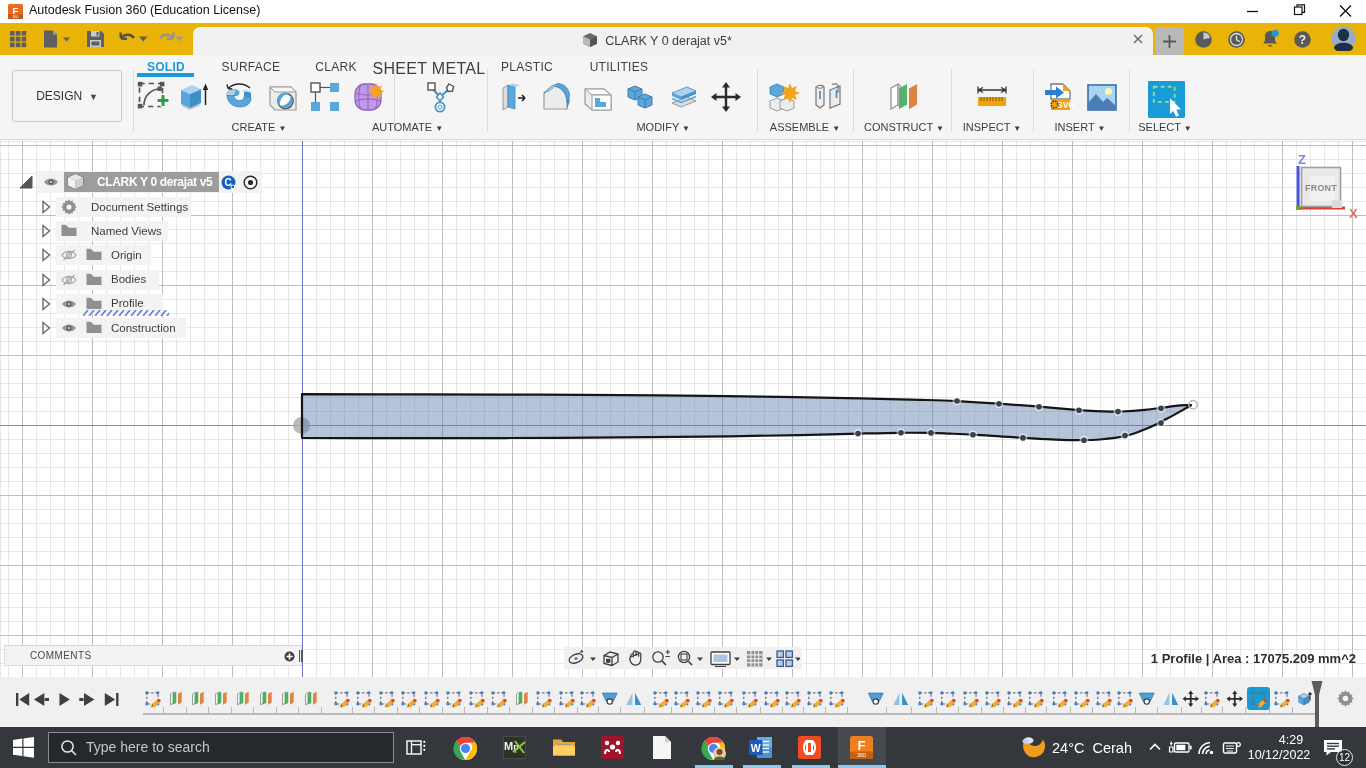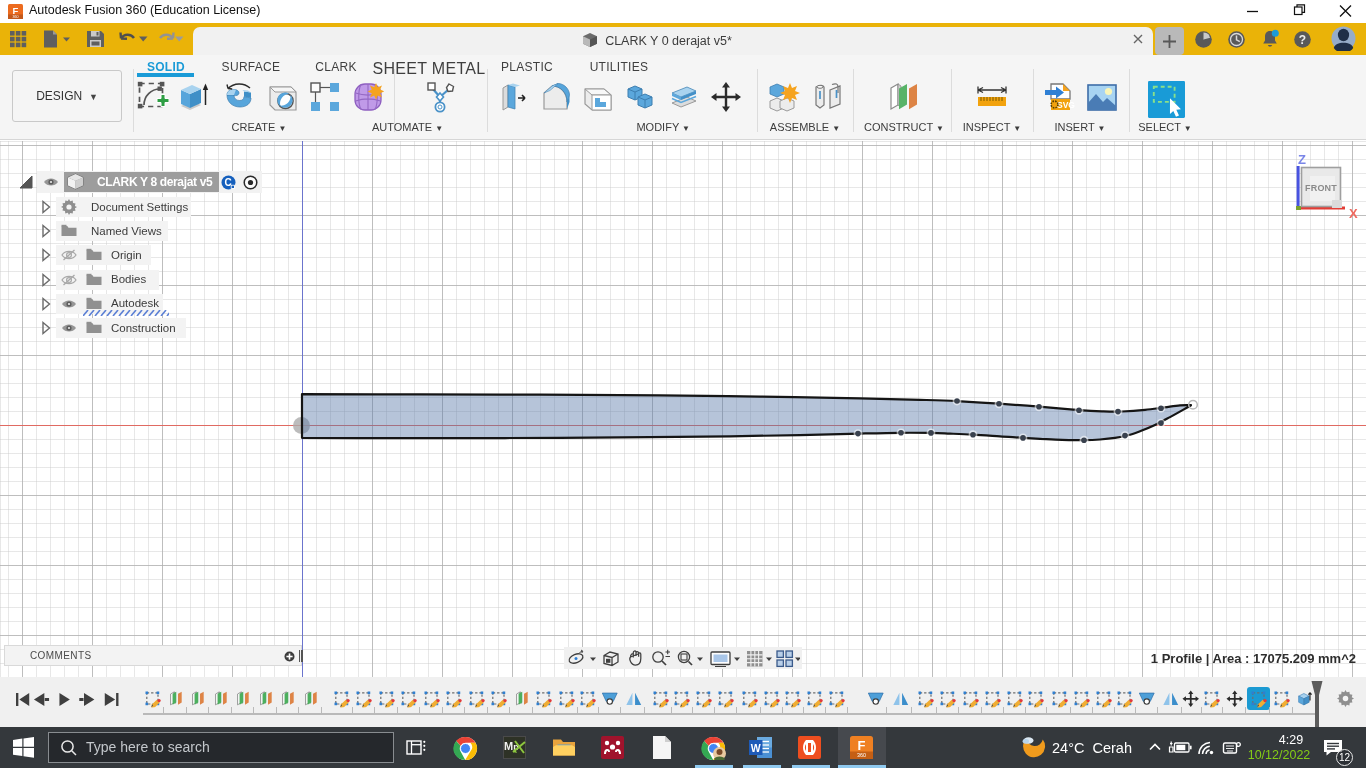--- a/index.html
+++ b/index.html
@@ -370,21 +370,21 @@
 <svg class="a" style="left:43px;top:35px" width="16" height="12">
         <use href="#eye"></use>
       </svg>
 <div class="a" style="left:64px;top:30.5px;width:155px;height:20.5px;background:#9d9d9d"></div>
 <svg class="a" style="left:67px;top:32px" width="17" height="17" viewBox="0 0 17 17">
         <path d="M8.5,1 L16,4.4 L16,12.6 L8.5,16 L1,12.6 L1,4.4 Z" fill="#8a8a8a" stroke="#5f5f5f" stroke-width="0.8"></path>
         <path d="M1,4.4 L8.5,7.8 L8.5,16 L1,12.6 Z" fill="#f2f2f2"></path>
         <path d="M8.5,7.8 L16,4.4 L16,12.6 L8.5,16 Z" fill="#cfcfcf"></path>
         <path d="M1,4.4 L8.5,1 L16,4.4 L8.5,7.8 Z" fill="#e6e6e6"></path>
       </svg>
-<div class="a" style="left:97px;top:34px;width:122px;font-size:12px;font-weight:bold;color:#fff;letter-spacing:-0.35px;white-space:nowrap">CLARK Y 8 derajat v5</div>
+<div class="a" style="left:97px;top:34px;width:122px;font-size:12px;font-weight:bold;color:#fff;letter-spacing:-0.35px;white-space:nowrap">CLARK Y 0 derajat v5</div>
 <svg class="a" style="left:221px;top:33.5px" width="15" height="15" viewBox="0 0 15 15">
         <circle cx="7.5" cy="7.5" r="7" fill="#1660bd"></circle>
         <text x="7.2" y="11.3" font-size="10" font-weight="bold" fill="#fff" text-anchor="middle" font-family="Liberation Sans">C</text>
         <rect x="9.8" y="9.8" width="4" height="4" fill="#fff"></rect>
         <rect x="10.6" y="10.6" width="2.4" height="2.4" fill="#1660bd"></rect>
       </svg>
 <svg class="a" style="left:243px;top:33.5px" width="15" height="15" viewBox="0 0 15 15">
         <circle cx="7.5" cy="7.5" r="6.3" fill="#fdfdfd" stroke="#2b2b2b" stroke-width="1.5"></circle>
         <circle cx="7.5" cy="7.5" r="2.6" fill="#2b2b2b"></circle>
       </svg>
@@ -429,21 +429,21 @@
 <div class="a" style="left:56px;top:152.8px;width:107px;height:20px;background:#f3f3f3"></div>
 <svg class="a" style="left:41px;top:155.8px" width="10" height="14">
         <use href="#tri"></use>
       </svg>
 <svg class="a" style="left:61px;top:156.8px" width="16" height="12">
         <use href="#eye"></use>
       </svg>
 <svg class="a" style="left:86px;top:155.8px" width="16" height="13">
         <use href="#folder"></use>
       </svg>
-<div class="a" style="left:111px;top:156.3px;font-size:11.5px;color:#3c3c3c">Autodesk</div>
+<div class="a" style="left:111px;top:156.3px;font-size:11.5px;color:#3c3c3c">Profile</div>
 <svg class="a" style="left:83px;top:169.3px" width="86" height="6" viewBox="0 0 86 6">
         <line x1="0" y1="6" x2="5" y2="0" stroke="#5b7fd4" stroke-width="1.6"></line>
         <line x1="6" y1="6" x2="11" y2="0" stroke="#5b7fd4" stroke-width="1.6"></line>
         <line x1="12" y1="6" x2="17" y2="0" stroke="#5b7fd4" stroke-width="1.6"></line>
         <line x1="18" y1="6" x2="23" y2="0" stroke="#5b7fd4" stroke-width="1.6"></line>
         <line x1="24" y1="6" x2="29" y2="0" stroke="#5b7fd4" stroke-width="1.6"></line>
         <line x1="30" y1="6" x2="35" y2="0" stroke="#5b7fd4" stroke-width="1.6"></line>
         <line x1="36" y1="6" x2="41" y2="0" stroke="#5b7fd4" stroke-width="1.6"></line>
         <line x1="42" y1="6" x2="47" y2="0" stroke="#5b7fd4" stroke-width="1.6"></line>
         <line x1="48" y1="6" x2="53" y2="0" stroke="#5b7fd4" stroke-width="1.6"></line>
@@ -859,21 +859,21 @@
 <path d="M5.5,15 A8,8 0 0 1 7.8,9.6 A8,8 0 0 1 12.8,7.2" stroke-width="1.5"></path>
 <path d="M9,15 A4.3,4.3 0 0 1 12.5,11" stroke-width="1.5"></path>
 <circle cx="14.5" cy="13.5" r="1.7" fill="#fff" stroke="none"></circle>
 </svg>
 <svg class="a" style="left:1222px;top:13px" width="19" height="16" viewBox="0 0 19 16" fill="none" stroke="#fff">
 <rect x="1.5" y="3" width="13" height="10" rx="1.5" stroke-width="1.4"></rect>
 <circle cx="16.4" cy="4.5" r="1.9" stroke-width="1.3"></circle>
 <path d="M4,6 L12,6 M4,8.5 L12,8.5 M5,11 L11,11" stroke-width="1" opacity="0.9"></path>
 </svg>
 <div class="a" style="left:1260px;top:6px;width:62px;text-align:center;font-size:12.5px;color:#fff">4:29</div>
-<div class="a" style="left:1247px;top:21px;width:64px;text-align:center;font-size:12.5px;color:#84cc16">10/12/2022</div>
+<div class="a" style="left:1247px;top:21px;width:64px;text-align:center;font-size:12.5px;color:#ffffff">10/12/2022</div>
 <svg class="a" style="left:1322px;top:11px" width="22" height="19" viewBox="0 0 22 19">
         <path d="M2,2 L20,2 L20,14 L9,14 L4.5,17.5 L4.5,14 L2,14 Z" fill="#fff"></path>
         <g stroke="#34383c" stroke-width="1.4">
           <line x1="5" y1="5.5" x2="17" y2="5.5"></line>
           <line x1="5" y1="8.2" x2="17" y2="8.2"></line>
           <line x1="5" y1="10.9" x2="13" y2="10.9"></line>
         </g>
       </svg>
 <div class="a" style="left:1336px;top:22px;width:17px;height:17px;border-radius:50%;background:rgba(40,44,48,.6);border:1.6px solid #e8e8e8;font-size:10px;color:#fff;text-align:center;line-height:16px">12</div>
 </div>

